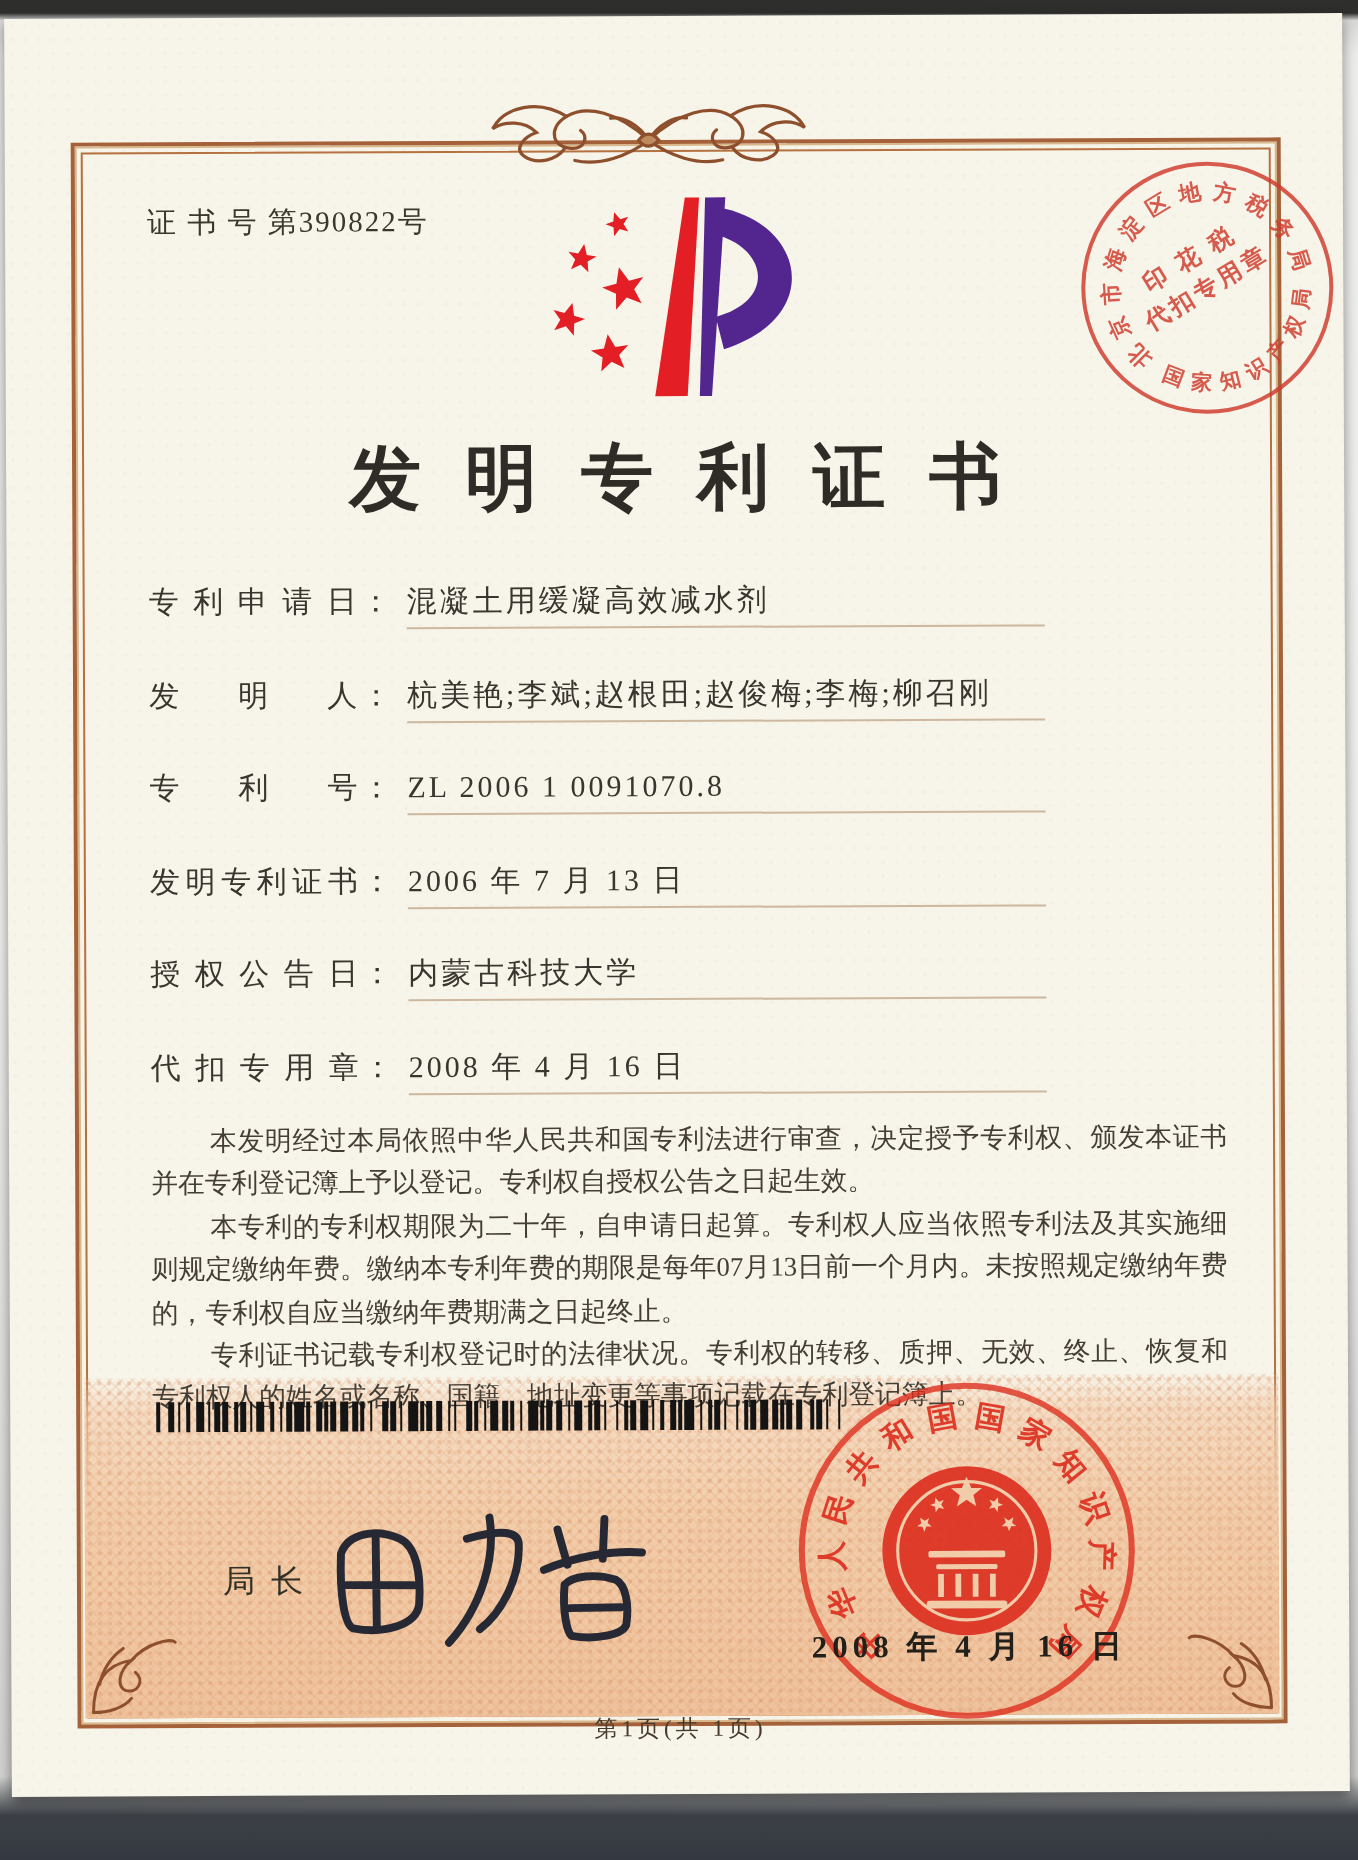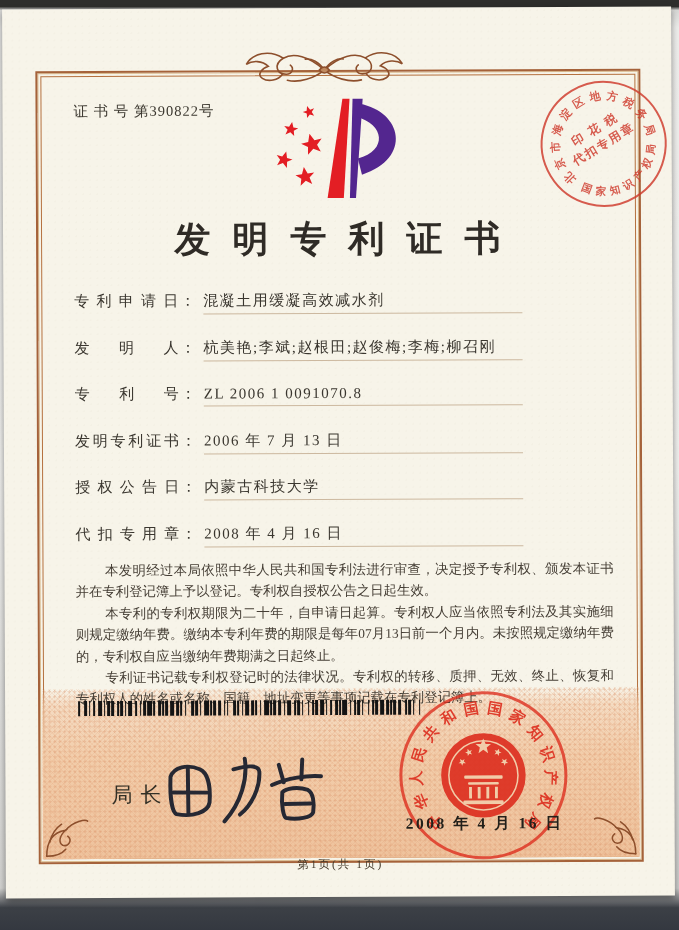--- a/index.html
+++ b/index.html
@@ -50,21 +50,21 @@
 
   .body-text { position:absolute; left:71px; top:551px; width:538px;
     font-size:13.4px; line-height:21.4px; color:#453e35; text-align:justify; }
   .body-text p { text-indent:2.2em; }
 
   .barcode { position:absolute; left:73px; top:692px; width:382px; height:15px;
     display:flex; align-items:stretch; z-index:2; }
   .barcode span { height:100%; flex:none; }
   .barcode .bar { background:#141414; }
 
-  .director { position:absolute; left:106px; top:772px; font-size:21px; color:#333026;
+  .director { position:absolute; left:106px; top:772px; font-size:16px; color:#333026;
     letter-spacing:8px; z-index:2; }
   .signature { position:absolute; left:152px; top:736px; width:178px; height:90px;
     transform:rotate(-3deg); z-index:2; }
 
   .official-seal { position:absolute; left:394px; top:684px; width:168px; height:168px;
     z-index:3; opacity:.9; color:#dd2d1e; }
   .official-seal .ring { position:absolute; inset:0; border:3.5px solid rgba(221,45,30,.88); border-radius:50%; }
   .seal-ring-text { font-size:15px; font-weight:700; }
   .emblem { position:absolute; left:50%; top:50%; width:96px; height:96px; transform:translate(-50%,-50%); }
 

